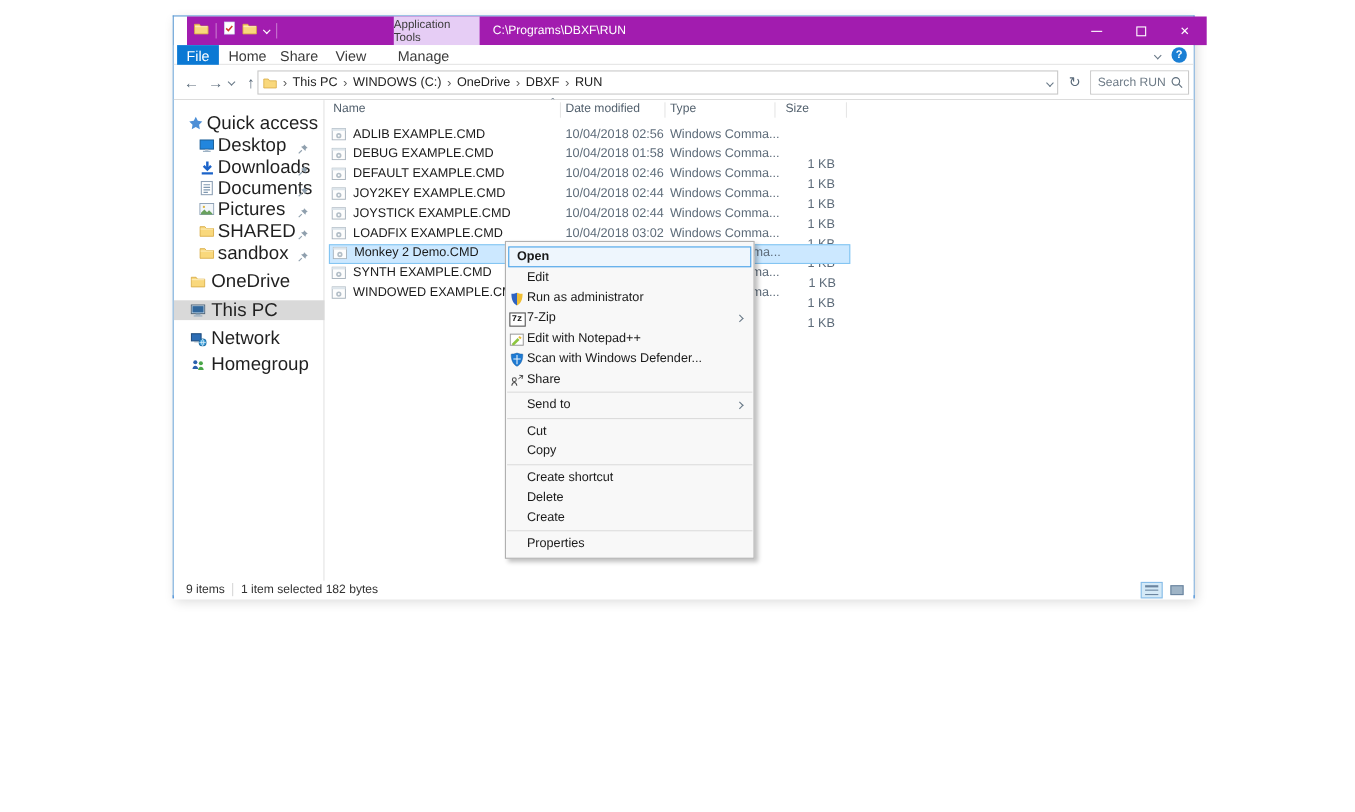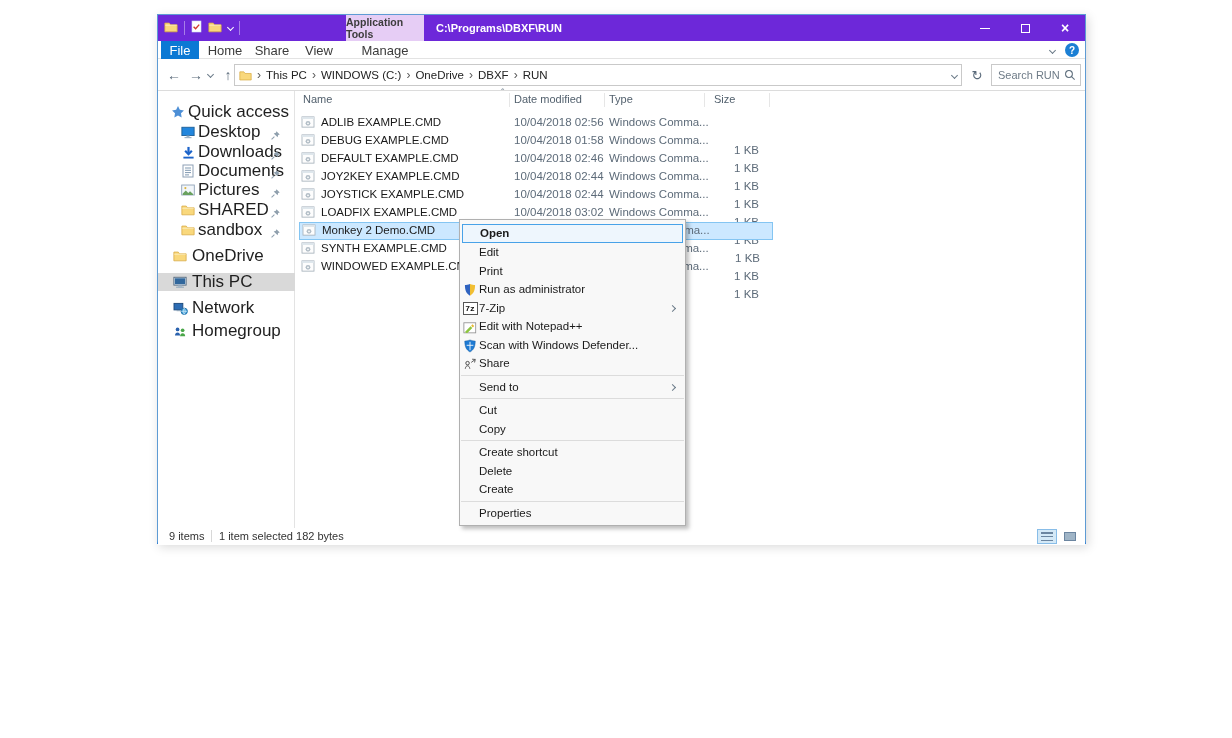--- a/index.html
+++ b/index.html
@@ -5,21 +5,21 @@
   * { box-sizing: border-box; margin: 0; padding: 0; }
   body { background:#fff; font-family:"Liberation Sans","DejaVu Sans",sans-serif; }
   .canvas { position:relative; width:1232px; height:738px; background:#fff; overflow:hidden; }
 
   
   .window { position:absolute; left:157px; top:14px; width:929px; height:530px;
             background:#fff; border:1px solid #5e9bd4; border-bottom:3px solid #2a7cd4;
             box-shadow:2px 3px 10px rgba(0,0,0,.15); }
 
   
-  .titlebar { position:absolute; left:0; top:0; width:100%; height:26px; background:#6d28d9;font-weight:bold; }
+  .titlebar { position:absolute; left:12px; top:0; width:100%; height:26px; background:#a21caf; }
   .qat { position:absolute; left:6px; top:0; height:26px; display:flex; align-items:center; gap:6px; }
   .qat .vsep { width:1px; height:14px; background:rgba(255,255,255,.4); }
   .qat-caret { width:5px; height:5px; border-right:1.3px solid #fff; border-bottom:1.3px solid #fff; transform:rotate(45deg); margin-top:-2px; }
   .apptools { position:absolute; left:188px; top:0; width:78px; height:26px; background:#e6cdf5;
               color:#3c3c3c; font-size:10.5px; display:flex; align-items:center; justify-content:center; }
   .title-text { position:absolute; left:278px; top:0; height:26px; line-height:26px; color:#fff; font-size:11px; }
   .winbtns { position:absolute; right:0; top:0; height:26px; display:flex; }
   .winbtn { width:40px; height:26px; display:flex; align-items:center; justify-content:center; color:#fff; }
   .glyph-min { width:10px; height:1px; background:#fff; display:inline-block; }
   .glyph-max { width:9px; height:9px; border:1px solid #fff; display:inline-block; }
@@ -92,21 +92,21 @@
   .vb-lines { width:12px; height:9px; display:flex; flex-direction:column; justify-content:space-between; }
   .vb-lines i { display:block; height:1.5px; background:#6b85a0; }
   .vb-thumb { width:12px; height:9px; background:#9fb4c6; border:1px solid #6b85a0; }
 
   
   .ctxmenu { position:absolute; left:459px; top:219px; width:227px; background:#f8f8f8;
              border:1px solid #b0b0b0; box-shadow:3px 3px 4px rgba(0,0,0,.25); padding:3px 0; z-index:50; }
   .mitem { position:relative; height:18.5px; line-height:18.5px; font-size:11.5px; color:#1a1a1a; padding-left:19px; }
   .mitem .micon { position:absolute; left:2px; top:2px; width:16px; height:16px; display:flex; align-items:center; justify-content:center; }
   .mitem .subarrow { position:absolute; right:10px; top:7px; }
-  .mitem.default { margin:1px 2px 0; height:19px; line-height:17px; border:1px solid #48a2e8; background:#eef6fd; font-weight:bold; padding-left:17px; }
+  .mitem.default { margin:1px 2px 0; height:19px; line-height:17px; border:1px solid #48a2e8; background:#eef6fd; font-weight:bold; padding-left:7px; }
   .msep { height:1px; background:#dcdcdc; margin:2px 1px; }
   .icon-7z { width:15px; height:13px; border:1px solid #555; background:#fff; color:#111;
              font:bold 8px "Liberation Mono","DejaVu Sans Mono",monospace; display:flex; align-items:center; justify-content:center; }
   .icon-7z::after { content:"7z"; }
 
   .g-back::before { content:"←"; } .g-fwd::before { content:"→"; } .g-up::before { content:"↑"; } .g-refresh::before { content:"↻"; }
 </style>
 </head>
 <body>
 
@@ -475,23 +475,20 @@
   </div>
 
   <div class="ctxmenu">
     <div class="mitem default">
       <span>Open</span>
     </div>
     <div class="mitem">
       <span>Edit</span>
     </div>
     <div class="mitem">
-      <span>Print</span>
-    </div>
-    <div class="mitem">
       <span class="micon">
           <svg width="14" height="14" viewBox="0 0 16 16">
             <path d="M8 1.2C5.7 2.1 3.8 2.4 2.2 2.4c0 5.8 1.4 9.6 5.8 12.2z" fill="#2f63c0"></path>
             <path d="M8 1.2c2.3.9 4.2 1.2 5.8 1.2 0 5.8-1.4 9.6-5.8 12.2z" fill="#f1be32"></path>
           </svg>
         </span>
       <span>Run as administrator</span>
     </div>
     <div class="mitem">
       <span class="micon">

